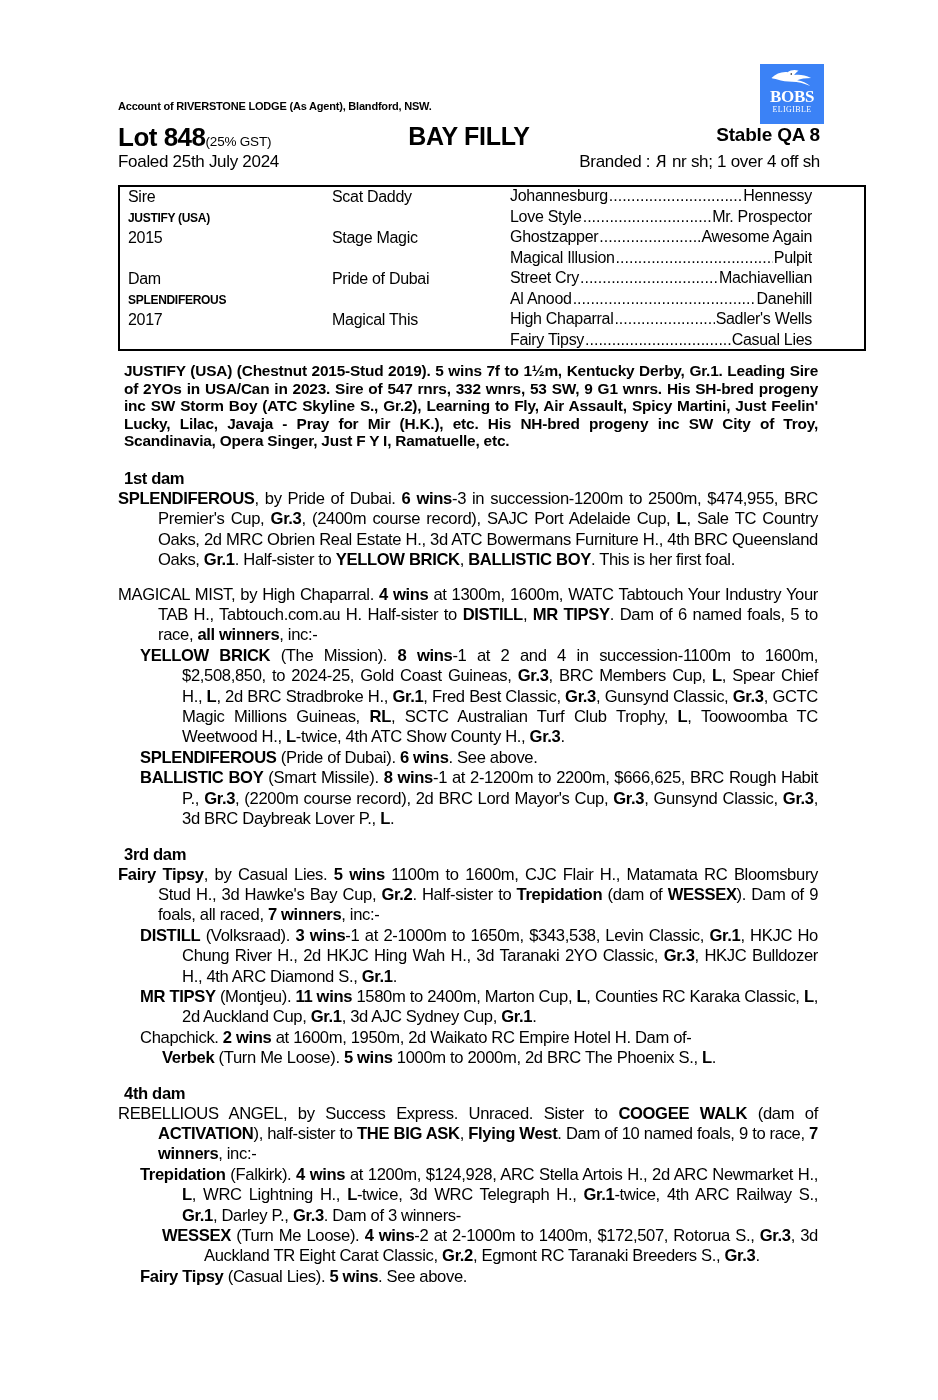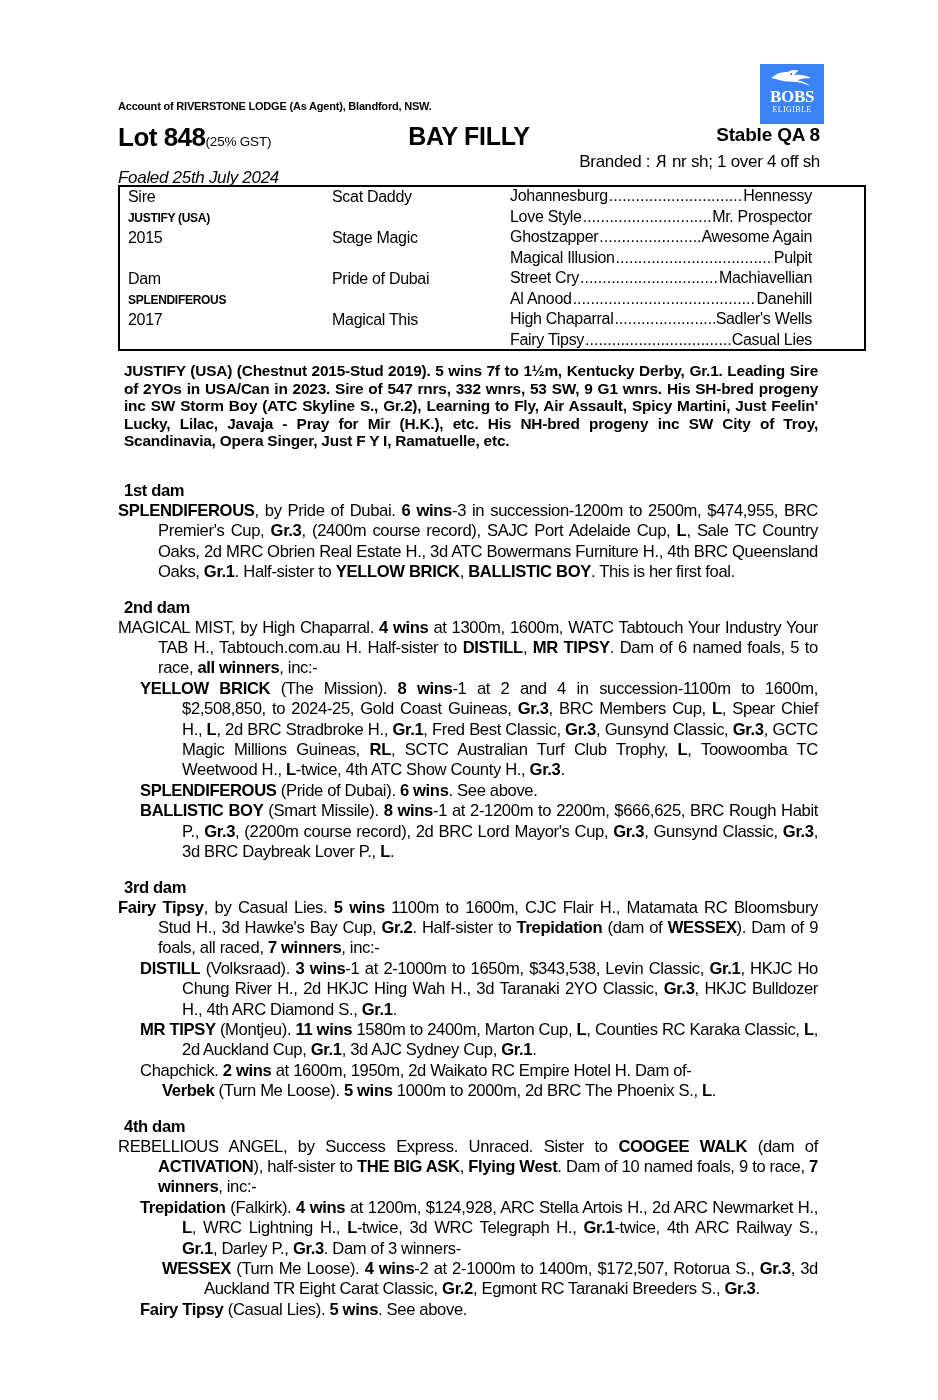--- a/index.html
+++ b/index.html
@@ -114,23 +114,22 @@
     position: absolute;
     left: 0;
     top: 152px;
     width: 702px;
     height: 24px;
     font-size: 17px;
   }
   .foaled {
     position: absolute;
     left: 0;
-    top: 16px;
-    letter-spacing: -0.3px;
-    font-style: italic;
+    top: 0;
+    letter-spacing: -0.3px;
   }
   .branded {
     position: absolute;
     right: 0;
     top: 0;
     letter-spacing: -0.3px;
     white-space: nowrap;
   }
   .brand-glyph {
     display: inline-block;
@@ -319,25 +318,24 @@
         <div class="gp-row">
           <span class="n1">Fairy Tipsy</span>
           <span class="dots">................................................................................</span>
           <span class="n2">Casual Lies</span>
         </div>
       </div>
   </div>
 
   <div class="sire-summary">JUSTIFY (USA) (Chestnut 2015-Stud 2019). 5 wins 7f to 1½m, Kentucky Derby, Gr.1. Leading Sire of 2YOs in USA/Can in 2023. Sire of 547 rnrs, 332 wnrs, 53 SW, 9 G1 wnrs. His SH-bred progeny inc SW Storm Boy (ATC Skyline S., Gr.2), Learning to Fly, Air Assault, Spicy Martini, Just Feelin' Lucky, Lilac, Javaja - Pray for Mir (H.K.), etc. His NH-bred progeny inc SW City of Troy, Scandinavia, Opera Singer, Just F Y I, Ramatuelle, etc.</div>
 
-  <div class="body-block" id="body-block" style="top: 480px;">
+  <div class="body-block" id="body-block" style="top: 468px;">
       <div class="dam-head">1st dam</div>
       <div class="entry lvl0"><b>SPLENDIFEROUS</b>, by Pride of Dubai. <b>6 wins</b>-3 in succession-1200m to 2500m, $474,955, BRC Premier's Cup, <b>Gr.3</b>, (2400m course record), SAJC Port Adelaide Cup, <b>L</b>, Sale TC Country Oaks, 2d MRC Obrien Real Estate H., 3d ATC Bowermans Furniture H., 4th BRC Queensland Oaks, <b>Gr.1</b>. Half-sister to <b>YELLOW BRICK</b>, <b>BALLISTIC BOY</b>. This is her first foal.</div>
       <div class="gap"></div>
-      <div class="dam-head">2nd dam</div>
       <div class="entry lvl0">MAGICAL MIST, by High Chaparral. <b>4 wins</b> at 1300m, 1600m, WATC Tabtouch Your Industry Your TAB H., Tabtouch.com.au H. Half-sister to <b>DISTILL</b>, <b>MR TIPSY</b>. Dam of 6 named foals, 5 to race, <b>all winners</b>, inc:-</div>
       <div class="entry lvl1"><b>YELLOW BRICK</b> (The Mission). <b>8 wins</b>-1 at 2 and 4 in succession-1100m to 1600m, $2,508,850, to 2024-25, Gold Coast Guineas, <b>Gr.3</b>, BRC Members Cup, <b>L</b>, Spear Chief H., <b>L</b>, 2d BRC Stradbroke H., <b>Gr.1</b>, Fred Best Classic, <b>Gr.3</b>, Gunsynd Classic, <b>Gr.3</b>, GCTC Magic Millions Guineas, <b>RL</b>, SCTC Australian Turf Club Trophy, <b>L</b>, Toowoomba TC Weetwood H., <b>L</b>-twice, 4th ATC Show County H., <b>Gr.3</b>.</div>
       <div class="entry lvl1"><b>SPLENDIFEROUS</b> (Pride of Dubai). <b>6 wins</b>. See above.</div>
       <div class="entry lvl1"><b>BALLISTIC BOY</b> (Smart Missile). <b>8 wins</b>-1 at 2-1200m to 2200m, $666,625, BRC Rough Habit P., <b>Gr.3</b>, (2200m course record), 2d BRC Lord Mayor's Cup, <b>Gr.3</b>, Gunsynd Classic, <b>Gr.3</b>, 3d BRC Daybreak Lover P., <b>L</b>.</div>
       <div class="gap"></div>
       <div class="dam-head">3rd dam</div>
       <div class="entry lvl0"><b>Fairy Tipsy</b>, by Casual Lies. <b>5 wins</b> 1100m to 1600m, CJC Flair H., Matamata RC Bloomsbury Stud H., 3d Hawke's Bay Cup, <b>Gr.2</b>. Half-sister to <b>Trepidation</b> (dam of <b>WESSEX</b>). Dam of 9 foals, all raced, <b>7 winners</b>, inc:-</div>
       <div class="entry lvl1"><b>DISTILL</b> (Volksraad). <b>3 wins</b>-1 at 2-1000m to 1650m, $343,538, Levin Classic, <b>Gr.1</b>, HKJC Ho Chung River H., 2d HKJC Hing Wah H., 3d Taranaki 2YO Classic, <b>Gr.3</b>, HKJC Bulldozer H., 4th ARC Diamond S., <b>Gr.1</b>.</div>
       <div class="entry lvl1"><b>MR TIPSY</b> (Montjeu). <b>11 wins</b> 1580m to 2400m, Marton Cup, <b>L</b>, Counties RC Karaka Classic, <b>L</b>, 2d Auckland Cup, <b>Gr.1</b>, 3d AJC Sydney Cup, <b>Gr.1</b>.</div>
       <div class="entry lvl1">Chapchick. <b>2 wins</b> at 1600m, 1950m, 2d Waikato RC Empire Hotel H. Dam of-</div>

